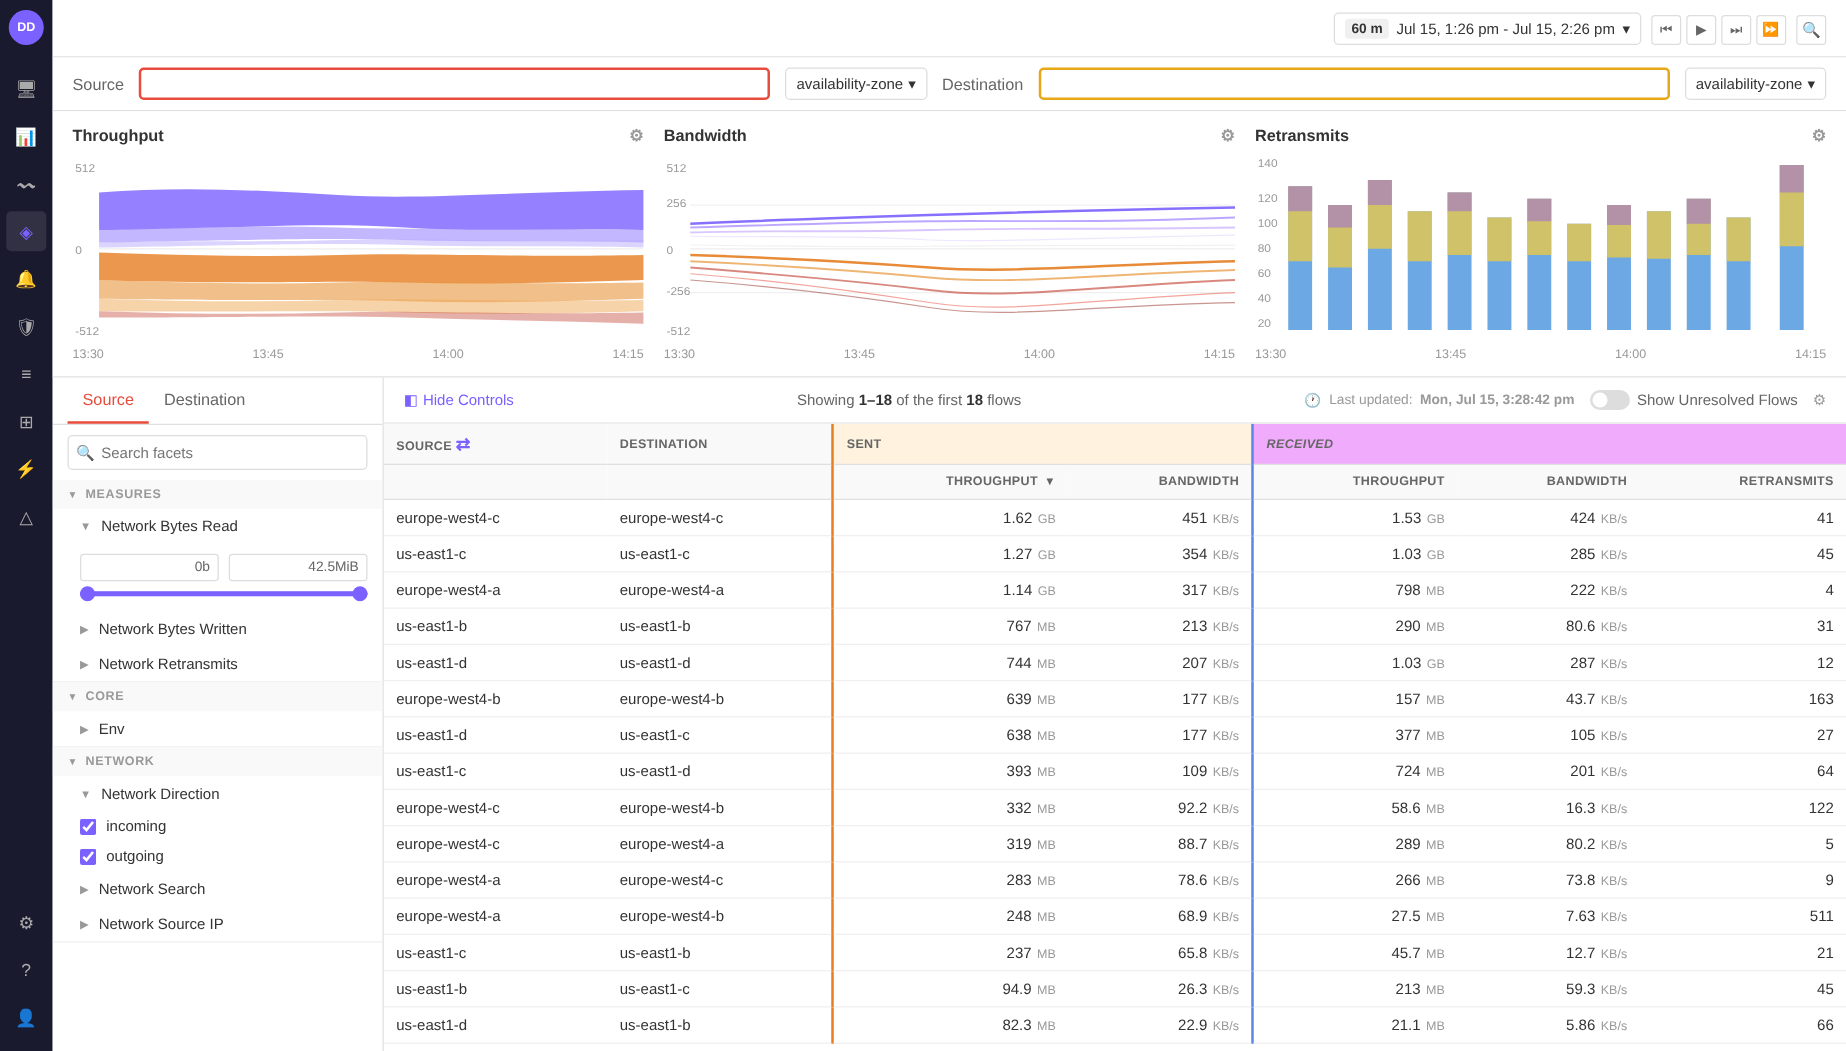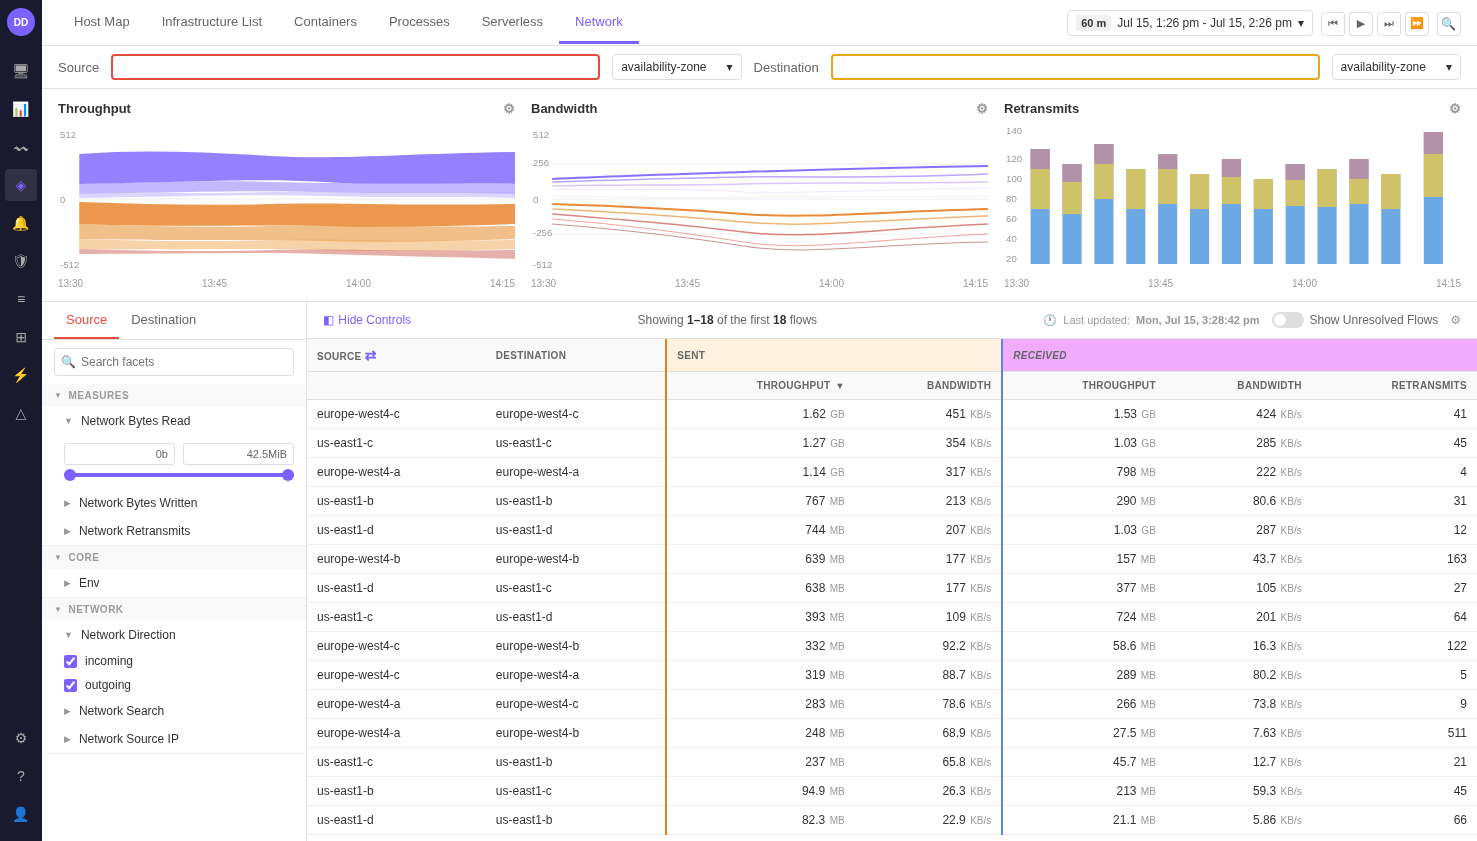--- a/index.html
+++ b/index.html
@@ -120,21 +120,21 @@
     .source-input-wrap input, .dest-input-wrap input {
       border: none; outline: none; width: 100%; font-size: 12px;
     }
     .zone-select {
       border: 1px solid #ddd;
       border-radius: 4px;
       padding: 5px 8px;
       font-size: 12px;
       background: #fff;
       cursor: pointer;
-      display: flex; align-items: flex-start; gap: 20px;
+      display: flex; align-items: flex-start; gap: 4px;
     }
 
     
     .charts-section {
       background: #fff;
       border-bottom: 1px solid #e0e0e0;
       padding: 12px 16px;
       display: flex;
       gap: 16px;
       flex-shrink: 0;
@@ -408,28 +408,20 @@
   <div class="sidebar-icon">⚡</div>
   <div class="sidebar-icon">△</div>
   <div class="sidebar-icon" style="margin-top:auto">⚙</div>
   <div class="sidebar-icon">?</div>
   <div class="sidebar-icon">👤</div>
 </nav>
 
 <div class="main">
 
   <div class="top-nav">
-    <div class="top-nav-tabs">
-      <div class="top-nav-tab">Host Map</div>
-      <div class="top-nav-tab">Infrastructure List</div>
-      <div class="top-nav-tab">Containers</div>
-      <div class="top-nav-tab">Processes</div>
-      <div class="top-nav-tab">Serverless</div>
-      <div class="top-nav-tab active">Network</div>
-    </div>
     <div class="top-nav-right">
       <div class="time-picker">
         <span class="time-badge">60 m</span>
         <span>Jul 15, 1:26 pm - Jul 15, 2:26 pm</span>
         <span>▾</span>
       </div>
       <div class="nav-controls">
         <button class="nav-ctrl-btn">⏮</button>
         <button class="nav-ctrl-btn">▶</button>
         <button class="nav-ctrl-btn">⏭</button>

